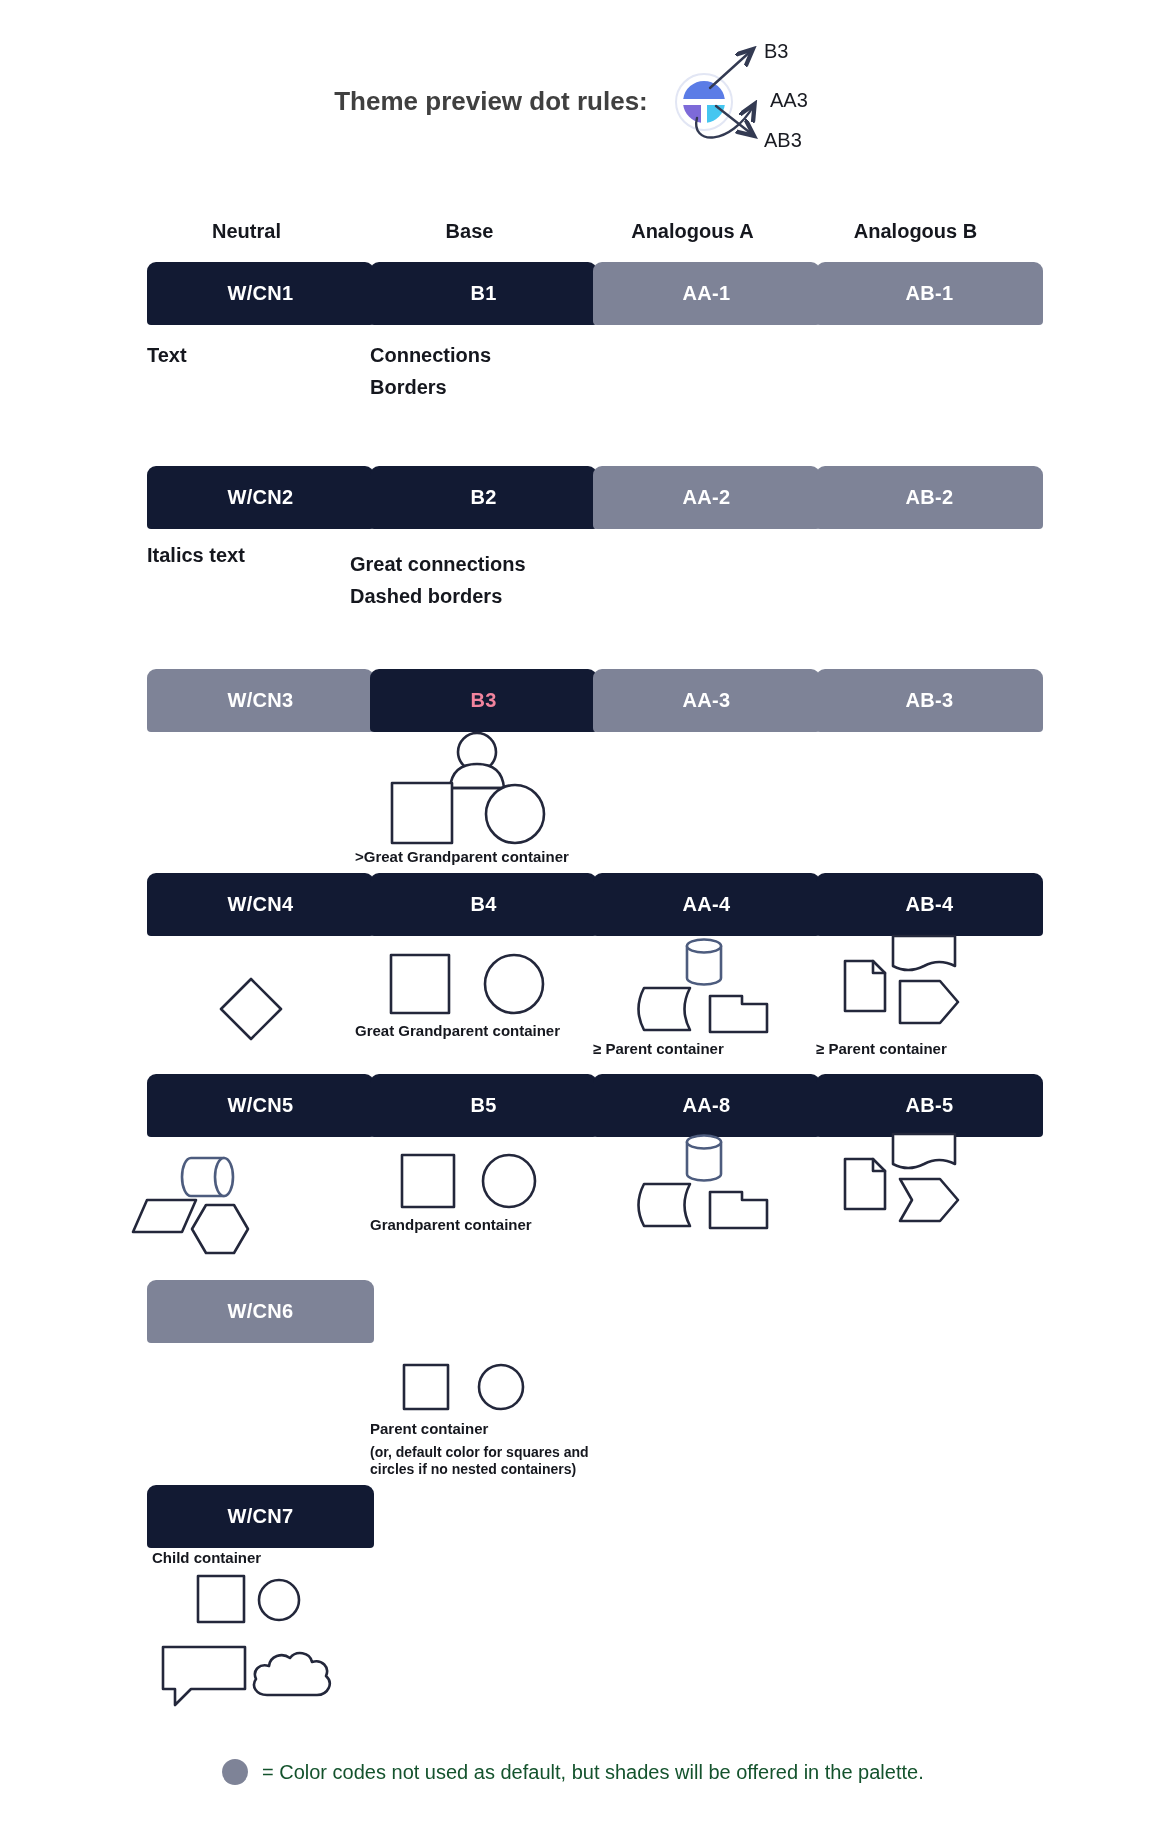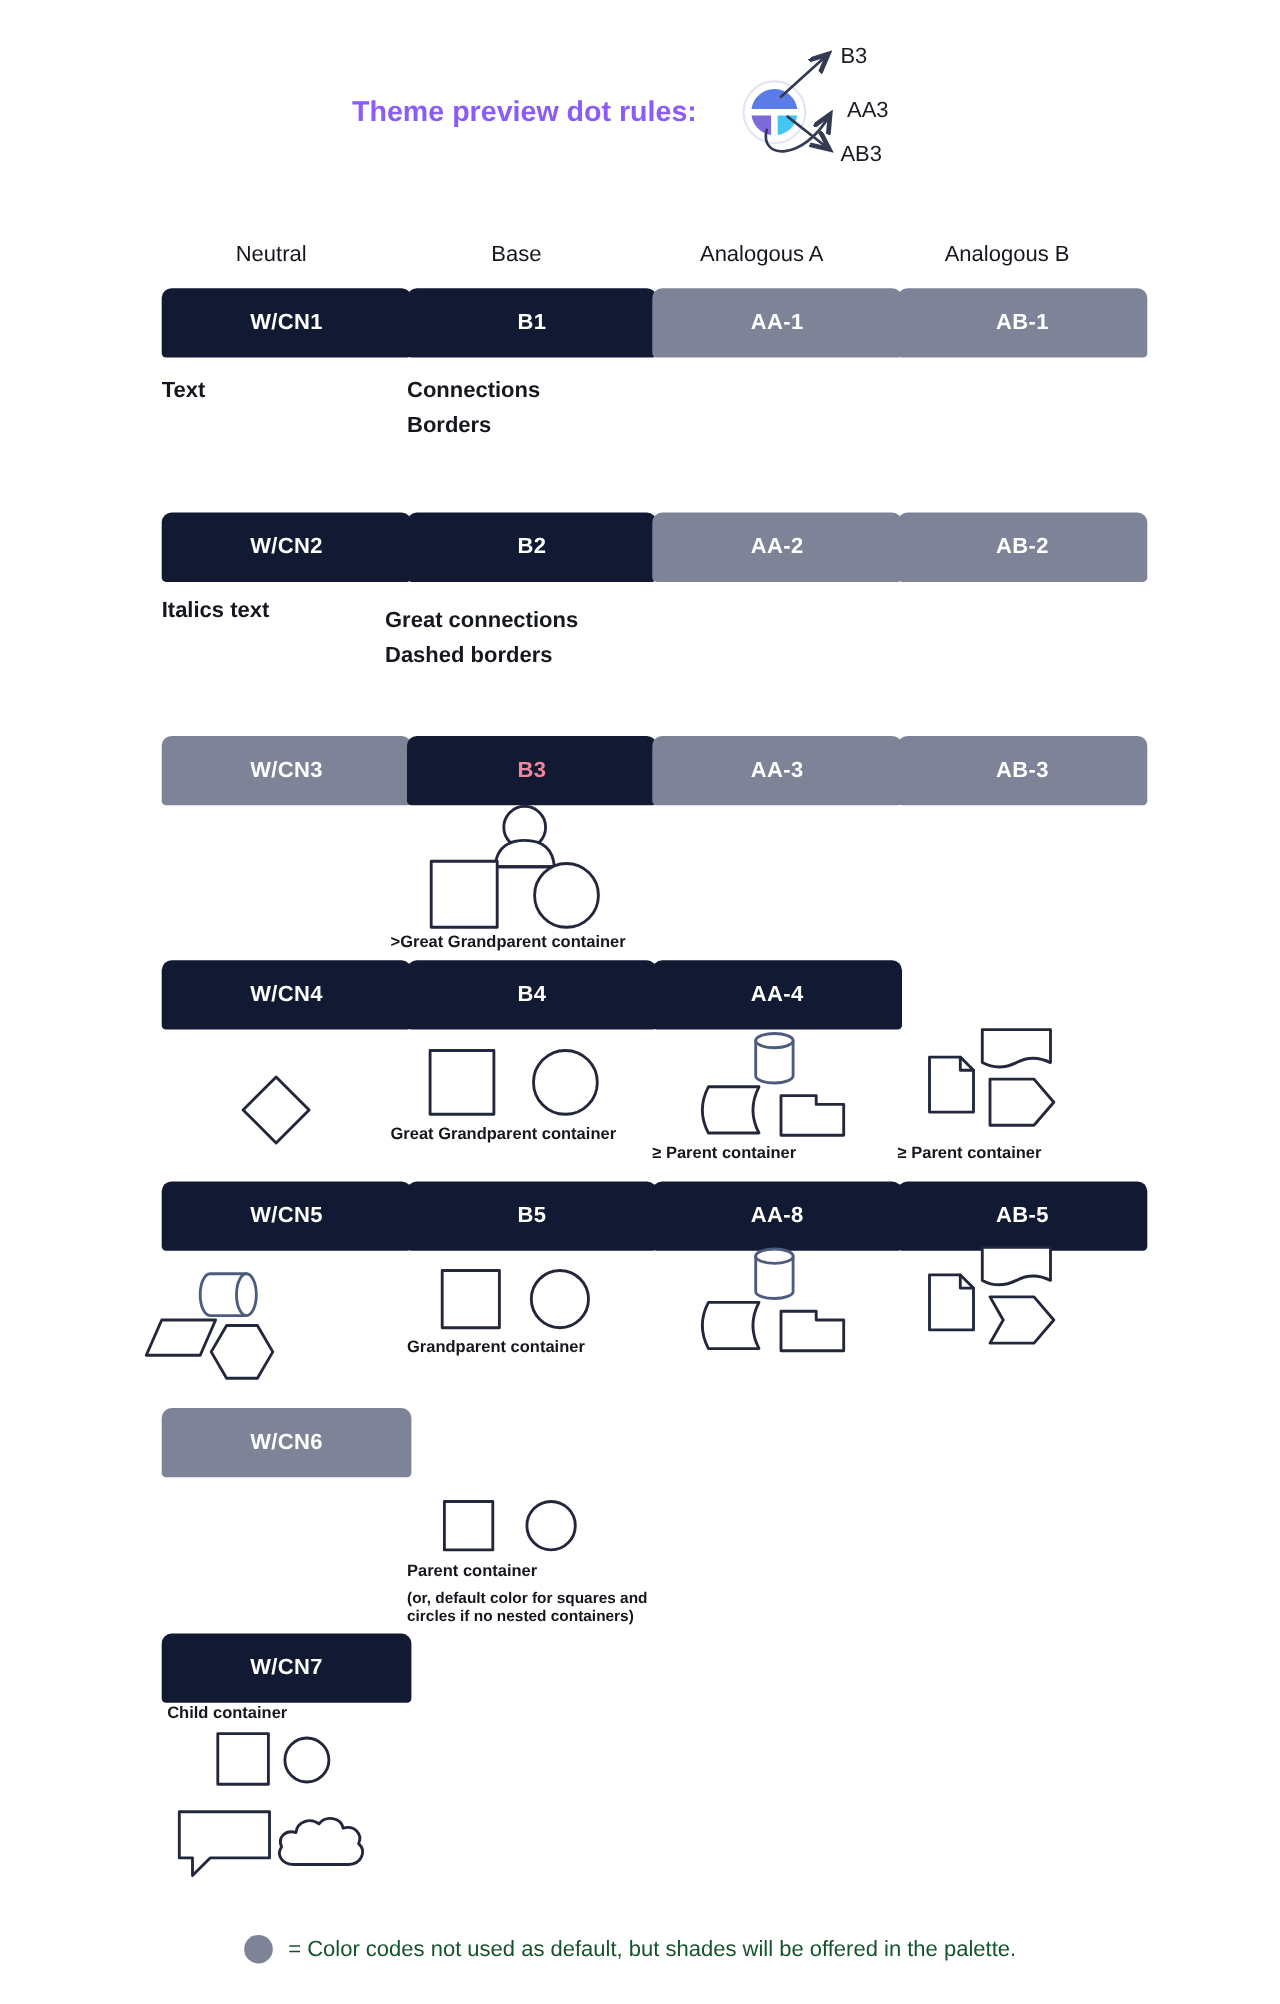--- a/index.html
+++ b/index.html
@@ -1,24 +1,24 @@
 <!DOCTYPE html>
 <html style="--dark-swatch: #121a33; --gray-swatch: #7e8397; --b3-text-pink: #f2849e; --dot-blue: #5b7ce6; --dot-purple: #7d6ad8; --dot-cyan: #45c6f0;"><head>
 <meta charset="utf-8">
 <style>
   html,body{margin:0;padding:0;background:#fff;}
   body{font-family:"Liberation Sans","DejaVu Sans",sans-serif;color:#15171e;}
   .canvas{position:relative;width:1164px;height:1822px;background:#fff;overflow:hidden;}
 
-  .title{position:absolute;left:320px;top:86px;width:342px;text-align:left;
-         font-size:26px;font-weight:600;color:#8b5cf6;white-space:nowrap;}
+  .title{position:absolute;left:320px;top:86px;width:342px;text-align:center;
+         font-size:26px;font-weight:600;color:#404040;white-space:nowrap;}
 
   .dot-label{position:absolute;font-size:20px;font-weight:500;color:#191b22;white-space:nowrap;}
 
-  .hdr{position:absolute;width:199px;text-align:center;font-size:20px;font-weight:400;color:#15171e;}
+  .hdr{position:absolute;width:199px;text-align:center;font-size:20px;font-weight:700;color:#15171e;}
 
   .swatch{position:absolute;width:227px;height:63px;border-radius:9px 9px 4px 4px;
           display:flex;align-items:center;justify-content:center;
           font-size:20px;font-weight:700;color:#fff;letter-spacing:.3px;}
   .swatch.dark{background:var(--dark-swatch,#121a33);}
   .swatch.gray{background:var(--gray-swatch,#7e8397);}
   .swatch.pink{color:var(--b3-text-pink,#f2849e);}
 
   .ann{position:absolute;font-size:20px;font-weight:700;color:#15171e;
        text-align:left;white-space:nowrap;}
@@ -101,20 +101,21 @@
     <path class="shape" d="M72,58 Q74,34 99,34 Q124,34 126,58 Z"></path>
     <line class="shape" x1="74" y1="58" x2="140" y2="58"></line>
     <rect class="shape" x="14" y="53" width="60" height="60"></rect>
     <circle class="shape" cx="137" cy="84" r="29"></circle>
   </svg>
   <div class="ann small" style="left:355px;top:848px;width:230px">&gt;Great Grandparent container</div>
 
   <div class="swatch dark" style="left:147px;top:873px">W/CN4</div>
   <div class="swatch dark" style="left:370px;top:873px">B4</div>
   <div class="swatch dark" style="left:593px;top:873px">AA-4</div>
+  <div class="swatch dark" style="left:816px;top:873px">AB-4</div>
 
   <svg class="fig" style="left:217px;top:975px" width="68" height="68" viewBox="0 0 68 68">
     <path class="shape" d="M34,4 L64,34 L34,64 L4,34 Z"></path>
   </svg>
 
   <svg class="fig" style="left:389px;top:953px" width="62" height="62" viewBox="0 0 62 62">
     <rect class="shape" x="2" y="2" width="58" height="58"></rect>
   </svg>
   <svg class="fig" style="left:483px;top:953px" width="62" height="62" viewBox="0 0 62 62">
     <circle class="shape" cx="31" cy="31" r="29"></circle>

